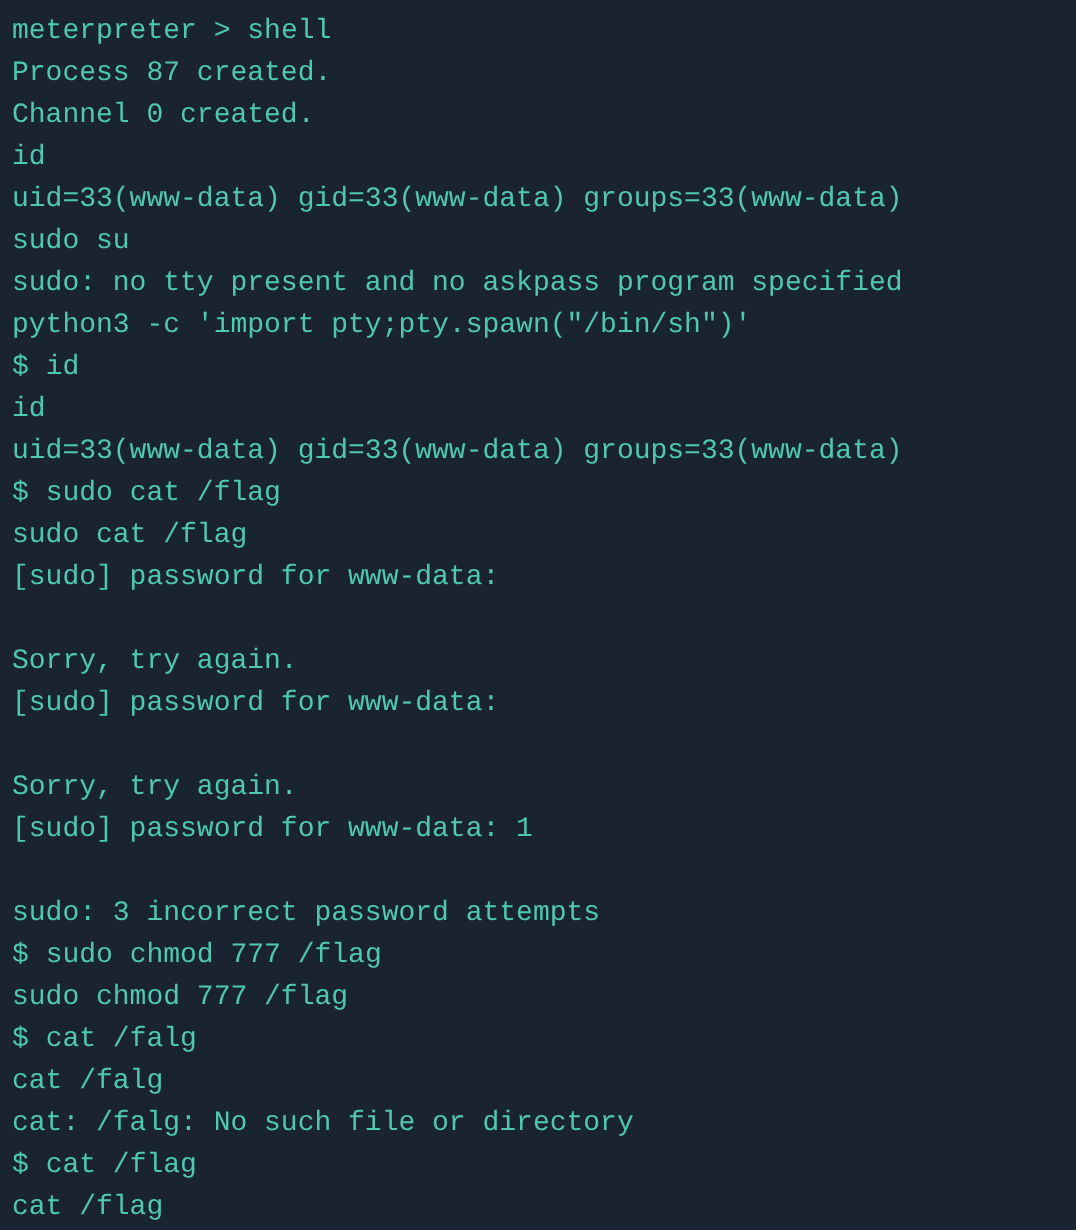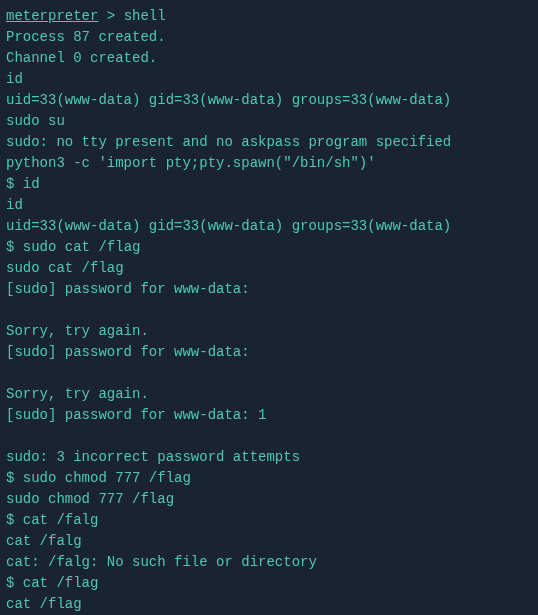--- a/index.html
+++ b/index.html
@@ -18,21 +18,20 @@
       height: 615px;
       overflow: hidden;
     }
     .terminal {
       white-space: pre-wrap;
     }
     .line {
       display: block;
     }
     .prompt-meterpreter {
-      text-decoration: underline;
     }
     .empty-line {
       height: 1.5em;
     }
   </style>
 </head>
 <body>
 
 <div class="terminal" id="terminal-container"><div class="line"><span class="prompt-meterpreter">meterpreter</span><span> &gt; </span><span>shell</span></div><div class="line"><span>Process 87 created.</span></div><div class="line"><span>Channel 0 created.</span></div><div class="line"><span>id</span></div><div class="line"><span>uid=33(www-data) gid=33(www-data) groups=33(www-data)</span></div><div class="line"><span>sudo su</span></div><div class="line"><span>sudo: no tty present and no askpass program specified</span></div><div class="line"><span>python3 -c 'import pty;pty.spawn("/bin/sh")'</span></div><div class="line"><span>$ </span><span>id</span></div><div class="line"><span>id</span></div><div class="line"><span>uid=33(www-data) gid=33(www-data) groups=33(www-data)</span></div><div class="line"><span>$ </span><span>sudo cat /flag</span></div><div class="line"><span>sudo cat /flag</span></div><div class="line"><span>[sudo] password for www-data:</span></div><div class="line empty-line"></div><div class="line"><span>Sorry, try again.</span></div><div class="line"><span>[sudo] password for www-data:</span></div><div class="line empty-line"></div><div class="line"><span>Sorry, try again.</span></div><div class="line"><span>[sudo] password for www-data: 1</span></div><div class="line empty-line"></div><div class="line"><span>sudo: 3 incorrect password attempts</span></div><div class="line"><span>$ </span><span>sudo chmod 777 /flag</span></div><div class="line"><span>sudo chmod 777 /flag</span></div><div class="line"><span>$ </span><span>cat /falg</span></div><div class="line"><span>cat /falg</span></div><div class="line"><span>cat: /falg: No such file or directory</span></div><div class="line"><span>$ </span><span>cat /flag</span></div><div class="line"><span>cat /flag</span></div></div>
 

